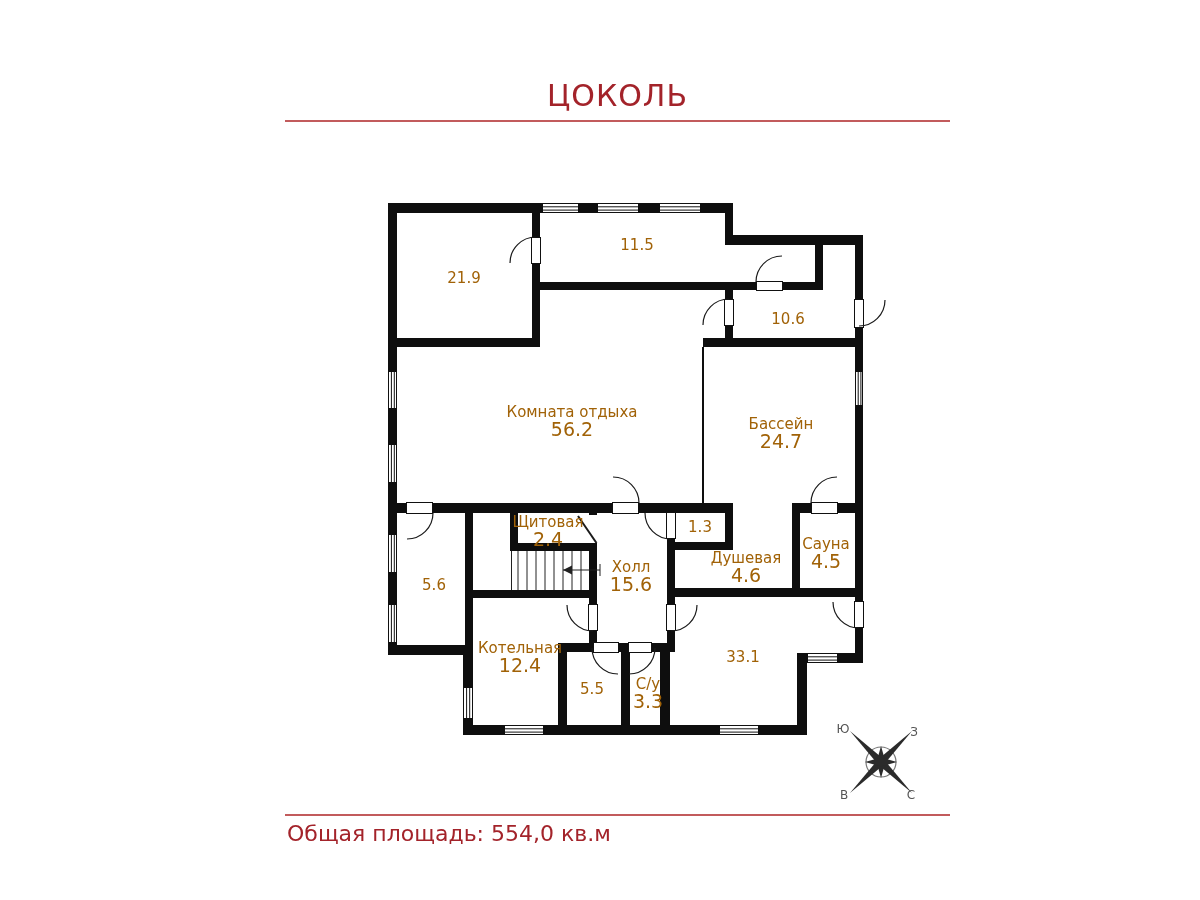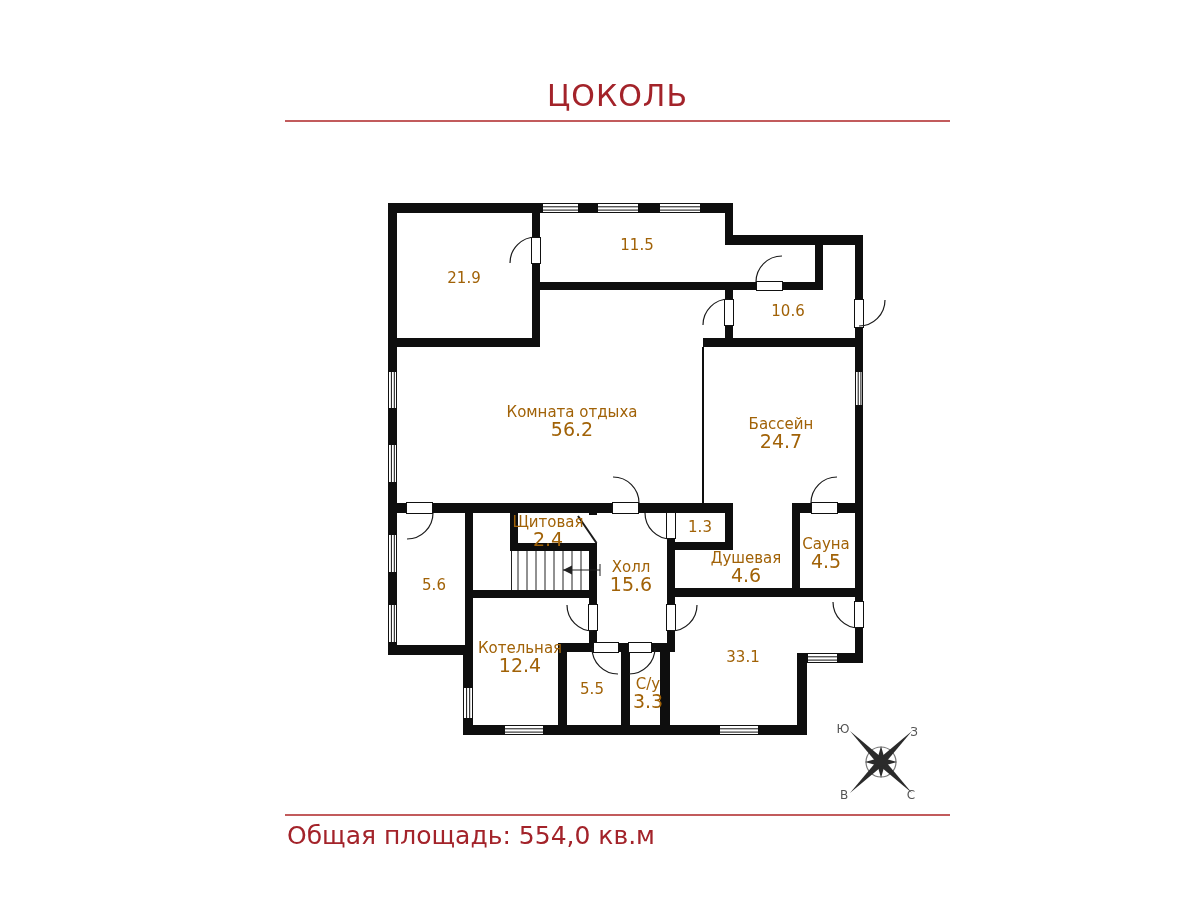--- a/index.html
+++ b/index.html
@@ -3,21 +3,21 @@
 <meta charset="utf-8">
 <style>
   html,body{margin:0;padding:0;background:#ffffff;}
   .page{position:relative;width:1200px;height:900px;background:#fff;overflow:hidden;
         font-family:"DejaVu Sans","Liberation Sans",sans-serif;}
   .title{position:absolute;left:285px;top:78px;width:665px;text-align:center;
          font-size:30px;letter-spacing:1px;color:#a3232a;}
   .rule{position:absolute;left:285px;width:665px;height:0;border-top:2px solid #c25b5c;}
   .rule-top{top:120px;}
   .rule-bottom{top:814px;}
-  .footer{position:absolute;left:287px;top:821px;font-size:25px;color:#a3232a;}
+  .footer{position:absolute;left:287px;top:821px;font-size:22px;color:#a3232a;}
   svg.plan{position:absolute;left:0;top:0;}
   .rlabel{position:absolute;transform:translate(-50%,-50%);text-align:center;
           color:#a16207;line-height:17px;white-space:nowrap;}
   .rname{display:block;font-size:15px;}
   .rarea{display:block;font-size:19px;}
   .clabel{position:absolute;transform:translate(-50%,-50%);font-size:12px;color:#555;}
 </style>
 </head>
 <body>
 
@@ -173,21 +173,21 @@
       </g>
     </g>
   </svg>
 
   <div class="rlabel" style="left:464px;top:278px">
     <span class="rname">21.9</span>
   </div>
   <div class="rlabel" style="left:637px;top:245px">
     <span class="rname">11.5</span>
   </div>
-  <div class="rlabel" style="left:788px;top:311px">
+  <div class="rlabel" style="left:788px;top:319px">
     <span class="rname">10.6</span>
   </div>
   <div class="rlabel" style="left:572px;top:421px">
     <span class="rname">Комната отдыха</span>
     <span class="rarea">56.2</span>
   </div>
   <div class="rlabel" style="left:781px;top:433px">
     <span class="rname">Бассейн</span>
     <span class="rarea">24.7</span>
   </div>

